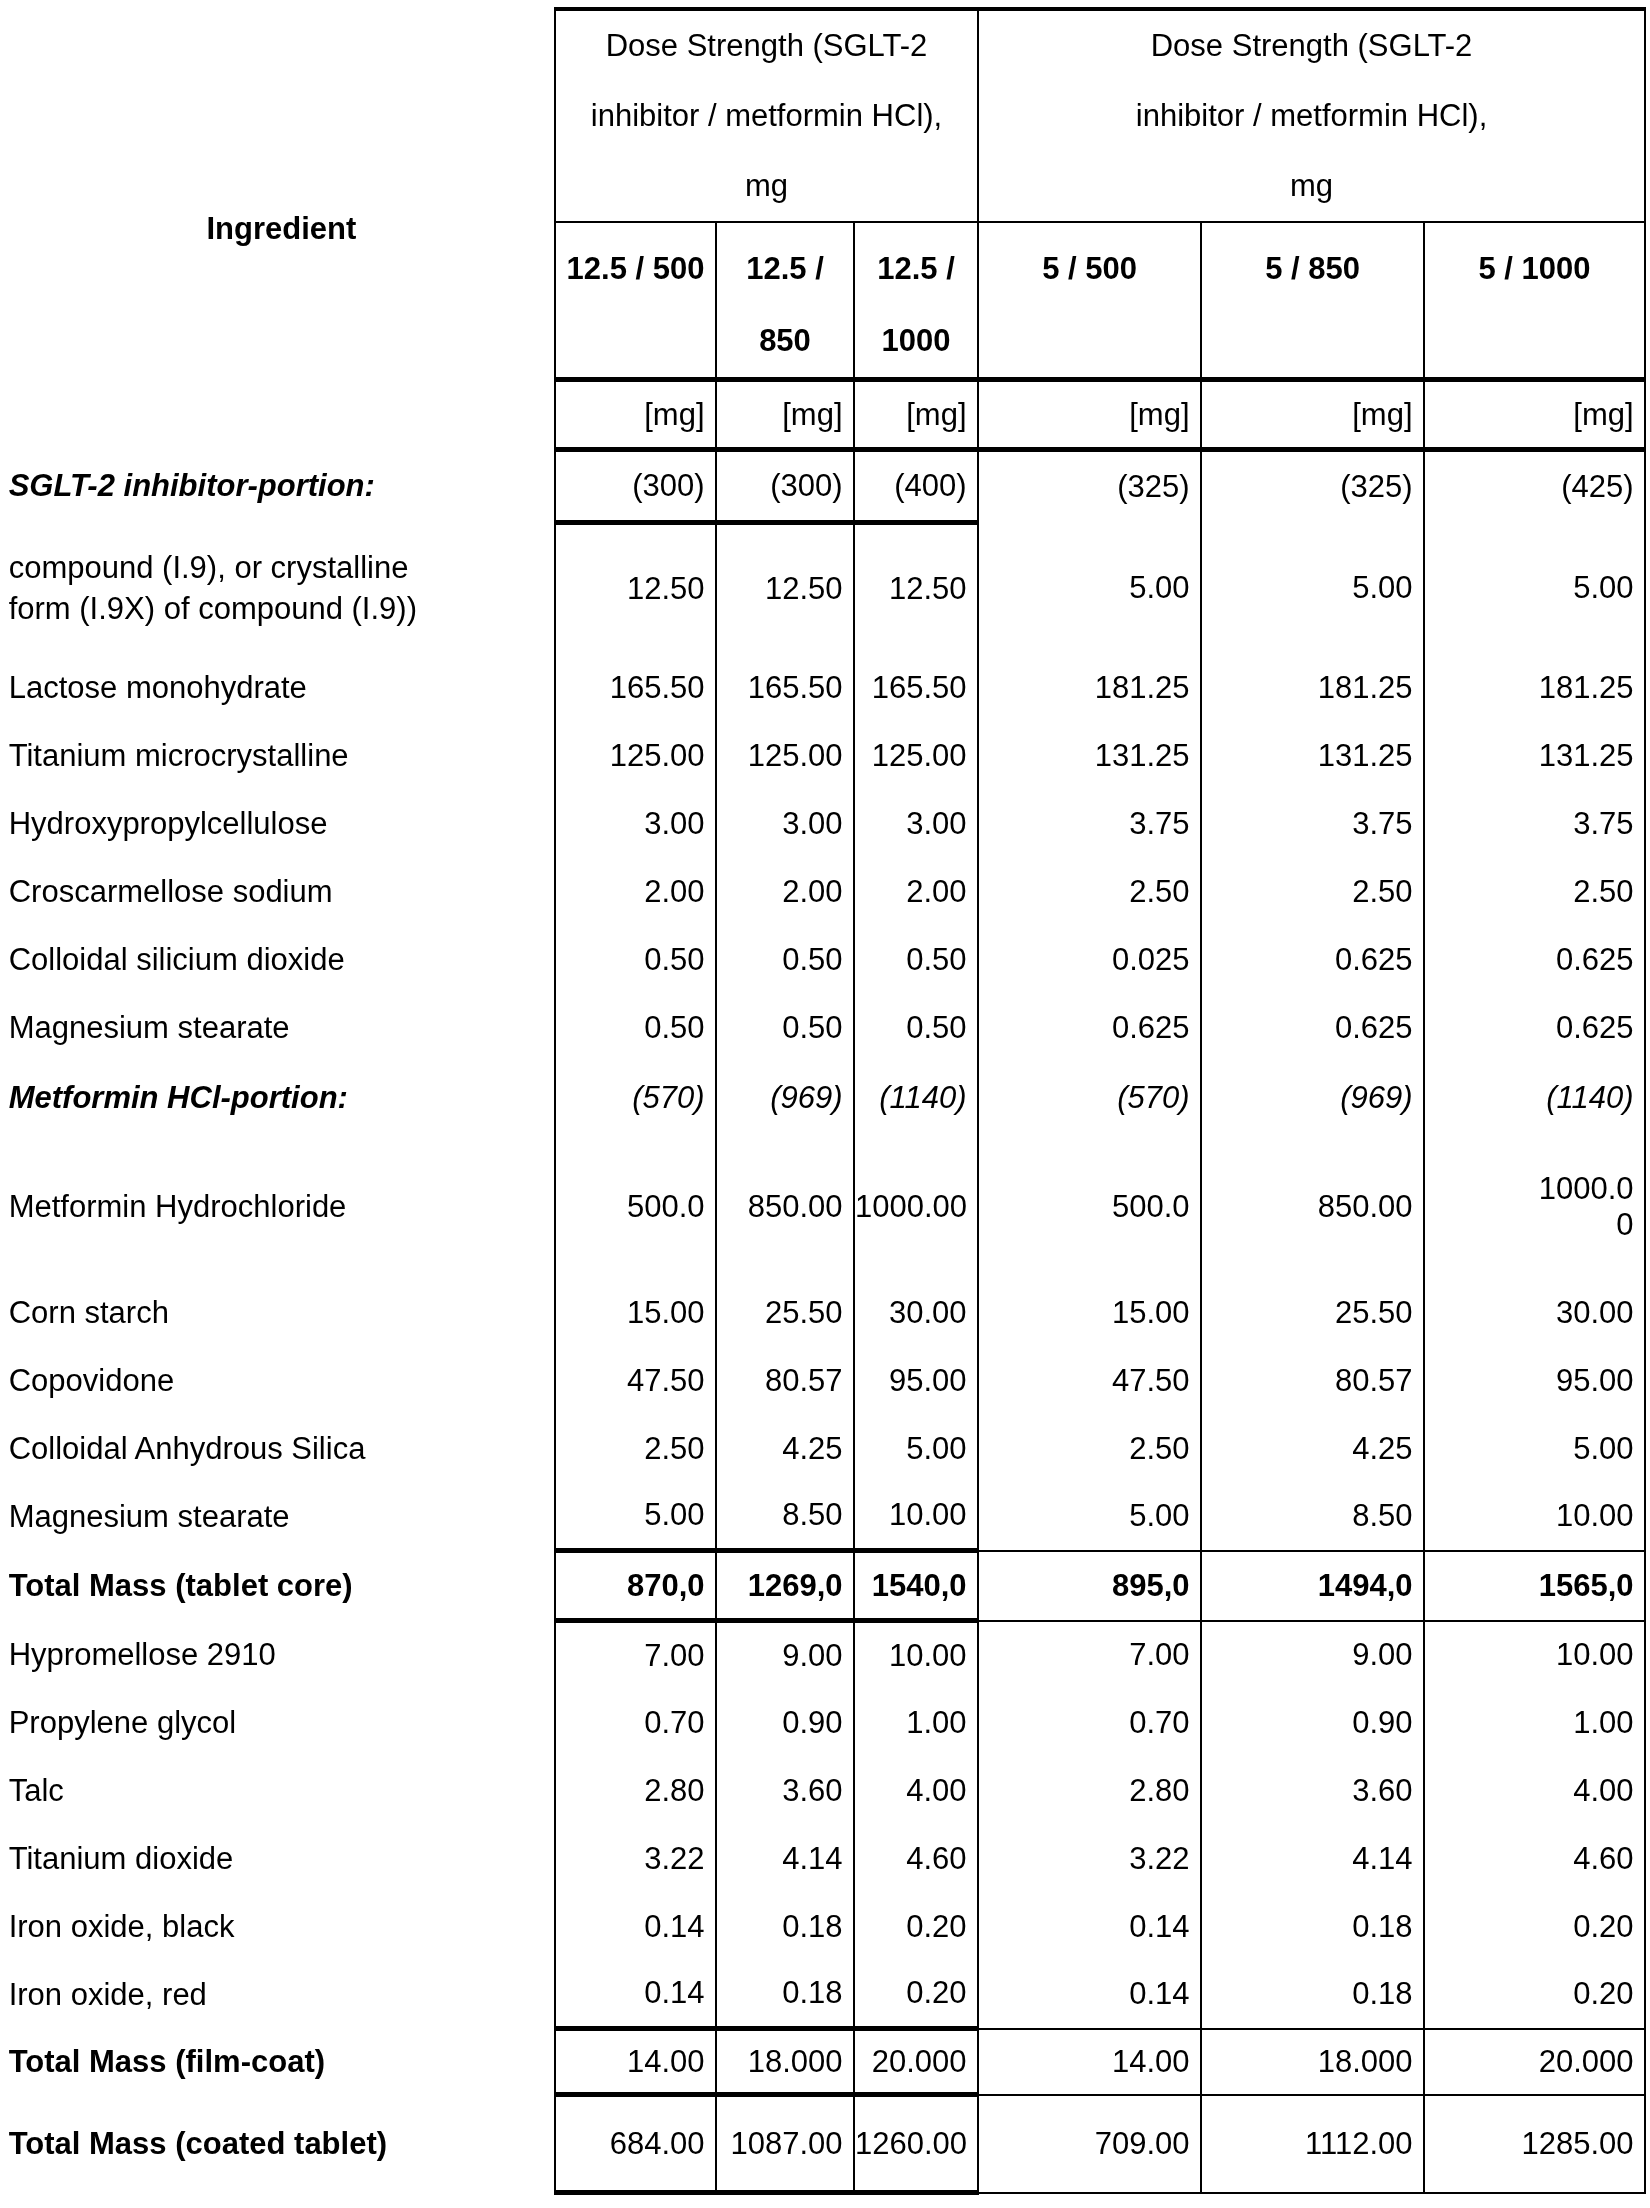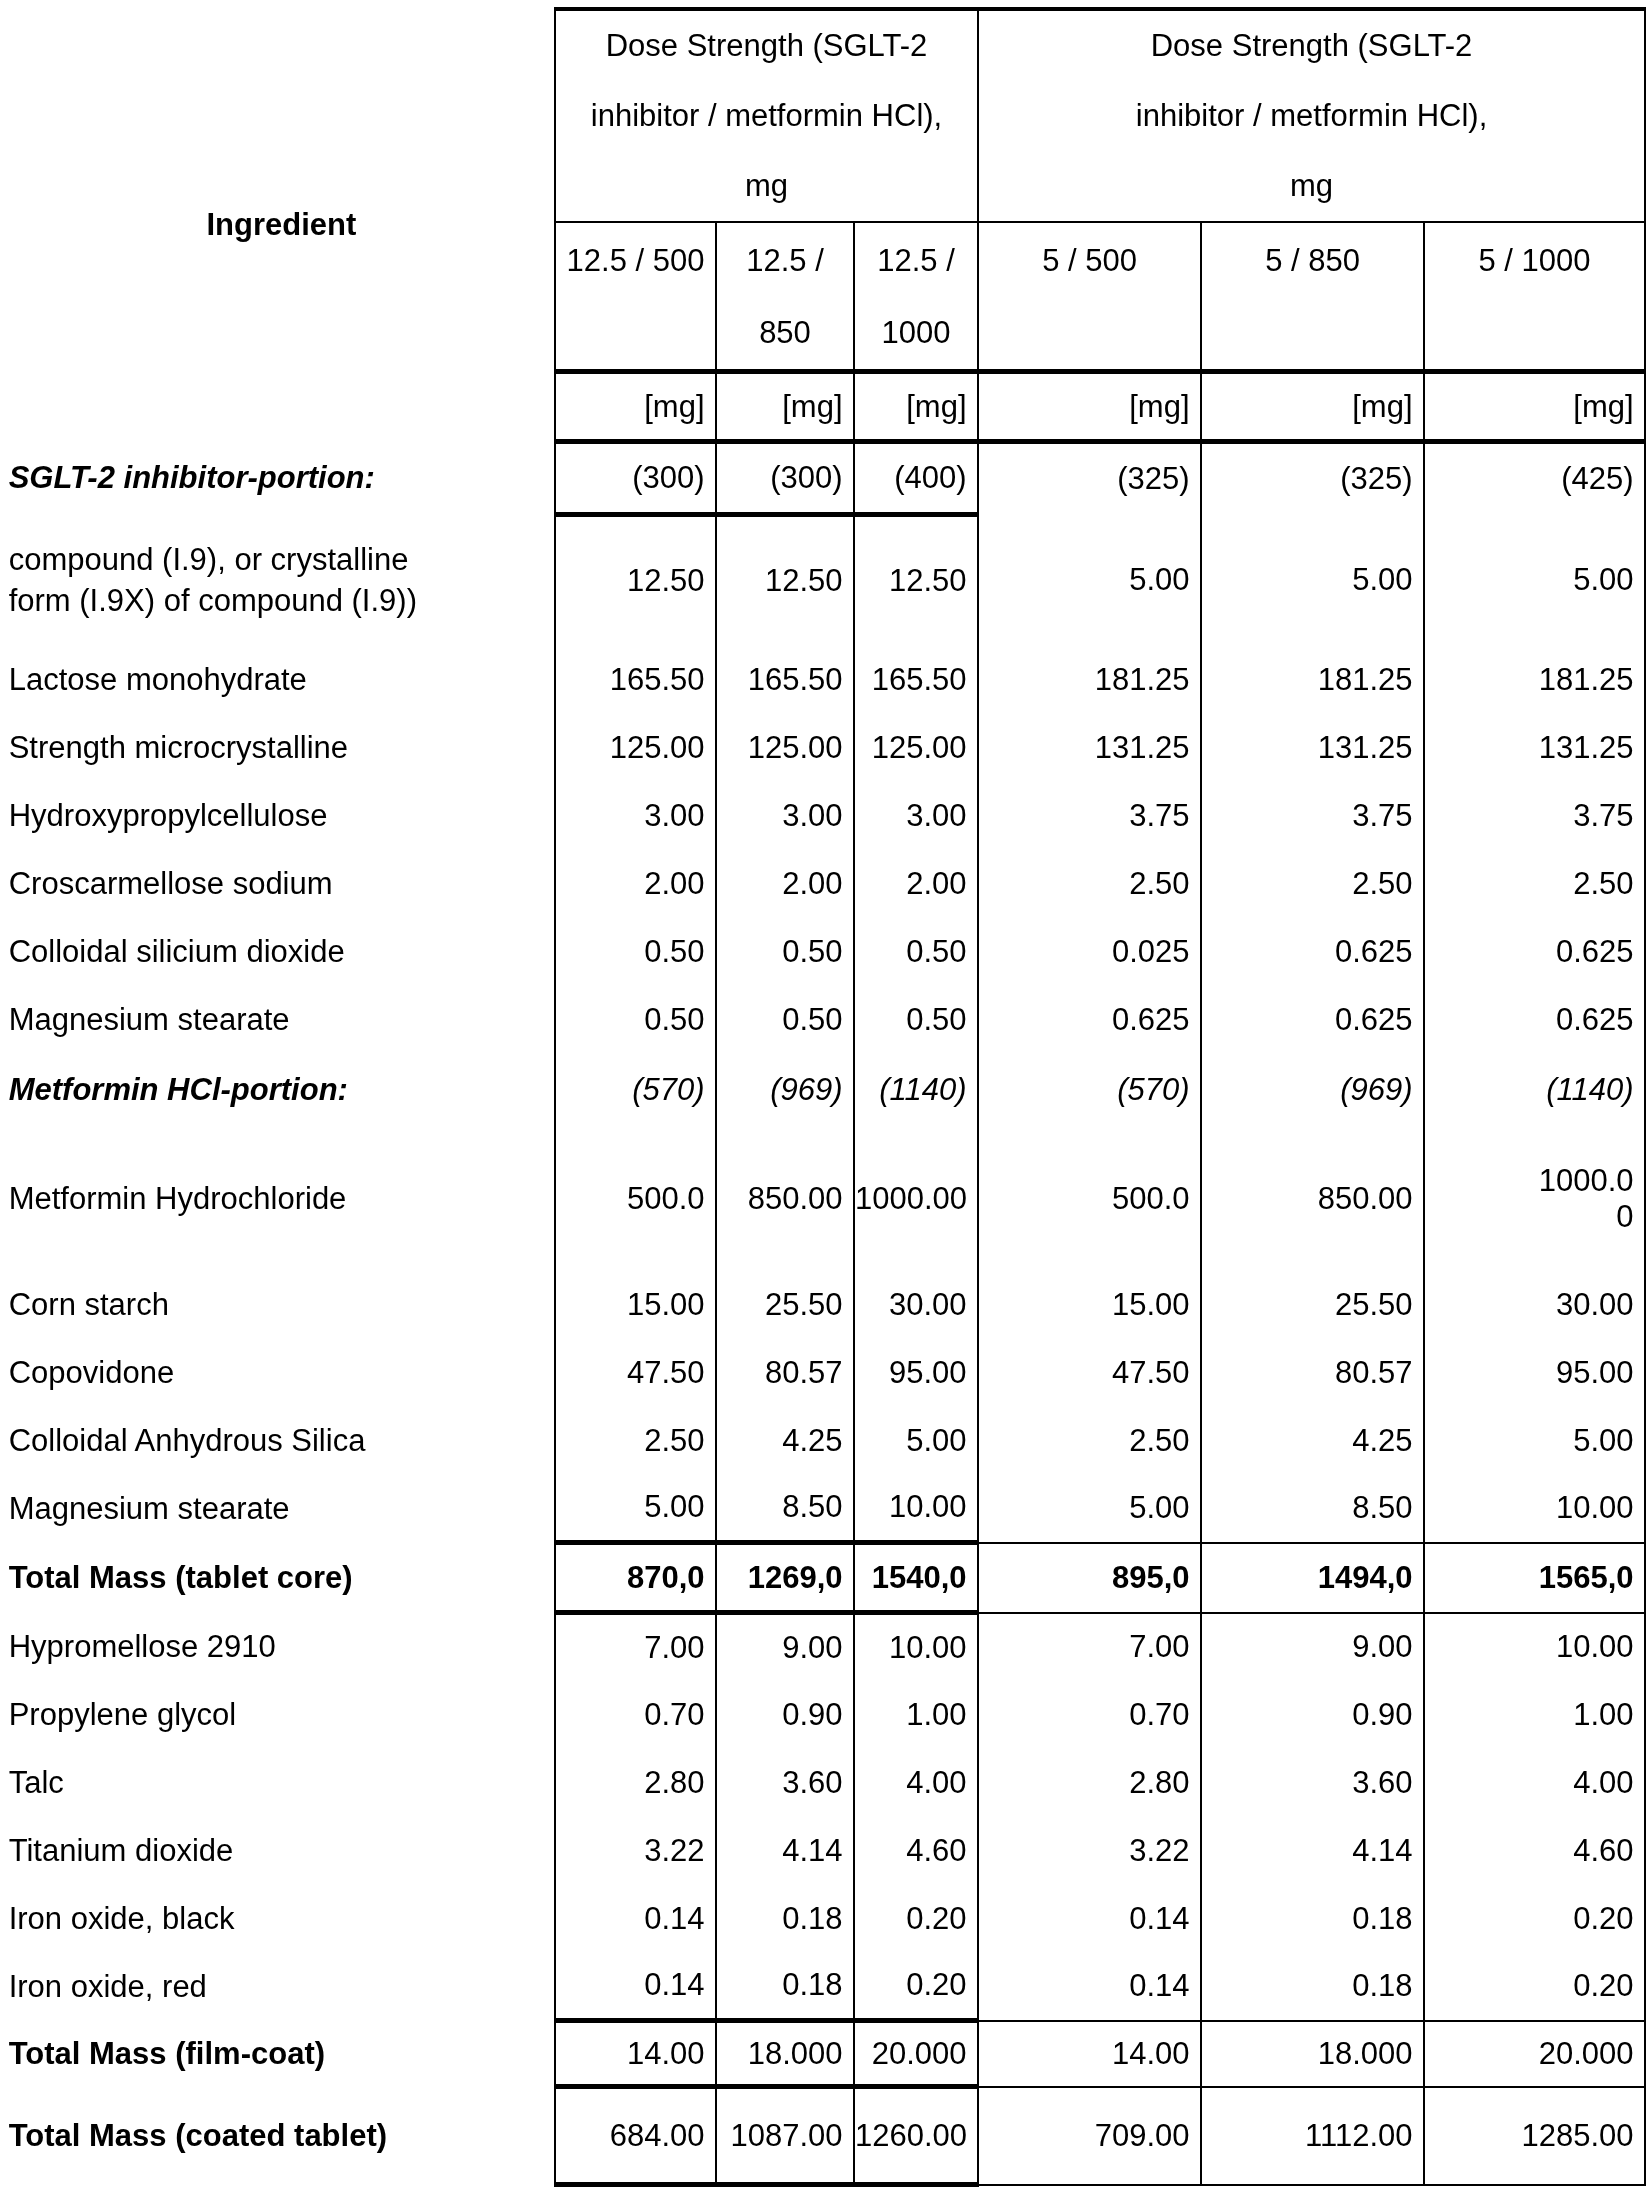--- a/index.html
+++ b/index.html
@@ -47,23 +47,23 @@
   tr.r-group{height:213px;}
   td.ing-head{
     font-weight:bold;
     text-align:center;
     vertical-align:middle;
   }
   tr.r-dose{height:138px;}
   tr.r-dose td.val{
     vertical-align:top;
     text-align:center;
-    font-weight:normal;
+    font-weight:bold;
     line-height:72px;
-    padding-top:2px;
+    padding-top:10px;
     padding-right:0;
     border-bottom:5.2px solid #000;
   }
   tr.r-unit{height:70px;}
   tr.r-unit td.val{
     border-bottom:5.2px solid #000;
     padding-left:32px;
   }
 
   
@@ -162,21 +162,21 @@
       <tr class="rs-data">
         <td class="ing">Lactose monohydrate</td>
         <td class="val g1 c1">165.50</td>
         <td class="val g1 c2">165.50</td>
         <td class="val g1 c3">165.50</td>
         <td class="val g2 c4">181.25</td>
         <td class="val g2 c5">181.25</td>
         <td class="val g2 c6">181.25</td>
       </tr>
       <tr class="rs-data">
-        <td class="ing">Strength microcrystalline</td>
+        <td class="ing">Titanium microcrystalline</td>
         <td class="val g1 c1">125.00</td>
         <td class="val g1 c2">125.00</td>
         <td class="val g1 c3">125.00</td>
         <td class="val g2 c4">131.25</td>
         <td class="val g2 c5">131.25</td>
         <td class="val g2 c6">131.25</td>
       </tr>
       <tr class="rs-data">
         <td class="ing">Hydroxypropylcellulose</td>
         <td class="val g1 c1">3.00</td>

